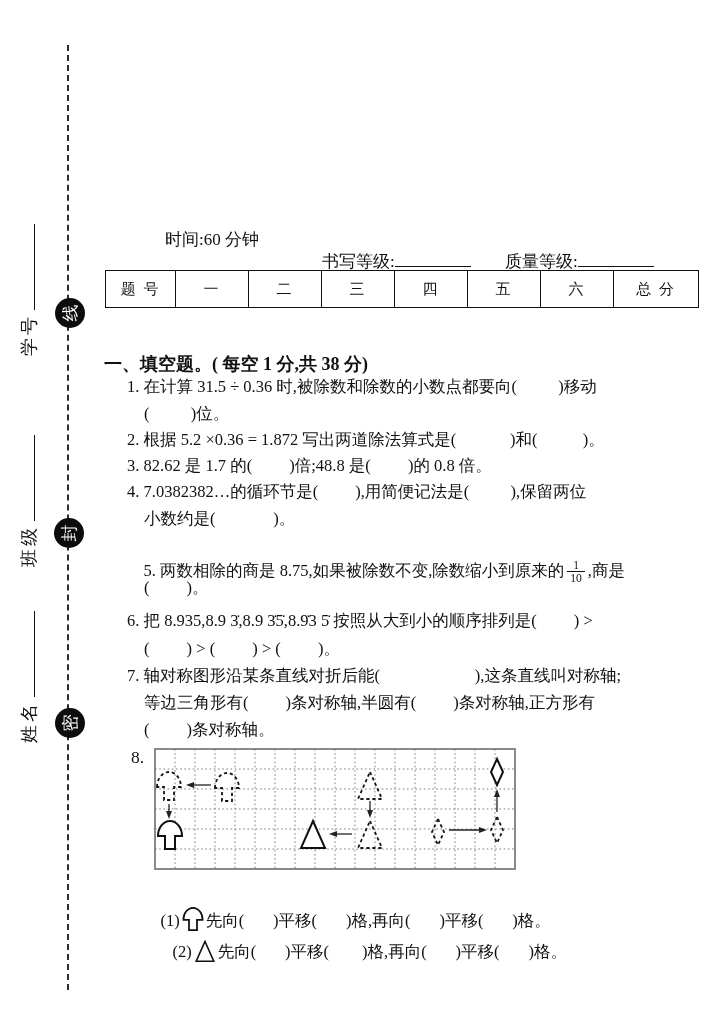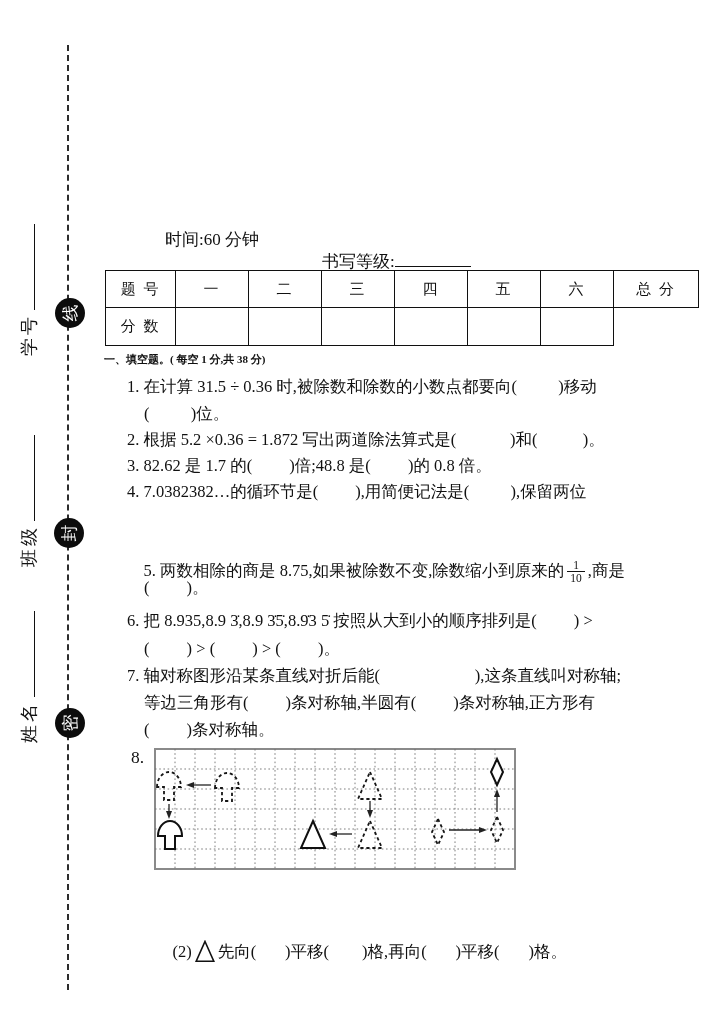--- a/index.html
+++ b/index.html
@@ -15,21 +15,21 @@
   .seal-circle{position:absolute;width:30px;height:30px;border-radius:50%;background:#0c0c0c;color:#fff;
                display:flex;align-items:center;justify-content:center;font-size:17px;transform:rotate(-90deg);}
   
   .hdr{font-size:17px;white-space:pre;}
   .uline{display:inline-block;width:76px;height:1.05em;border-bottom:1.3px solid #111;}
   
   .score-table{border-collapse:collapse;table-layout:fixed;}
   .score-table td{border:1.7px solid #101010;text-align:center;vertical-align:middle;
                   font-size:15px;letter-spacing:2px;padding:0;}
   
-  .sect{font-size:11px;font-weight:bold;white-space:pre;}
+  .sect{font-size:18px;font-weight:bold;white-space:pre;}
   .qline{font-size:16.5px;white-space:pre;line-height:1.25;}
   .frac{display:inline-block;text-align:center;font-size:11.5px;line-height:1.1;
         vertical-align:-0.55em;margin:0 3px;}
   .frac .num{display:block;padding:0 3px;}
   .frac .den{display:block;border-top:1.2px solid #111;padding:0 3px;}
   .shape-ic{vertical-align:-5px;margin:0 2px;}
   
   .gridfig{position:absolute;}
   .gl{stroke:#6f6f6f;stroke-width:0.9;stroke-dasharray:1.6 2.6;}
   .gsolid{fill:#ffffff;stroke:#101010;stroke-width:2;}
@@ -61,20 +61,23 @@
     <span>封</span>
   </div>
   <div class="seal-circle" style="left:55px;top:708px;">
     <span>密</span>
   </div>
 
   <div class="abs hdr" style="left:165px;top:228px;">时间:60 分钟</div>
   <div class="abs hdr" style="left:305px;top:228px;">
     <span>书写等级:</span><span class="uline"></span>
   </div>
+  <div class="abs hdr" style="left:488px;top:228px;">
+    <span>质量等级:</span><span class="uline"></span>
+  </div>
 
   <table class="score-table abs" style="left:105px;top:270px;">
     <colgroup>
       <col style="width:70px">
         <col style="width:73px">
         <col style="width:73px">
         <col style="width:73px">
       <col style="width:73px">
         <col style="width:73px">
         <col style="width:73px">
@@ -84,39 +87,31 @@
         <tr style="height:37px;">
       <td>题 号</td>
       <td>一</td>
       <td>二</td>
       <td>三</td>
       <td>四</td>
       <td>五</td>
       <td>六</td>
       <td>总 分</td>
     </tr>
-    <tr style="height:38px;">
-      <td>分 数</td>
-      <td></td>
-      <td></td>
-      <td></td>
-      <td></td>
-      <td></td>
-      <td></td>
-    </tr>
   </tbody>
     </table>
 
   <div class="abs sect" style="left:104px;top:352px;">一、填空题。( 每空 1 分,共 38 分)</div>
 
   <div class="abs qline" style="left:127px;top:377px;">1. 在计算 31.5 ÷ 0.36 时,被除数和除数的小数点都要向(          )移动</div>
   <div class="abs qline" style="left:144px;top:404px;">(          )位。</div>
   <div class="abs qline" style="left:127px;top:430px;">2. 根据 5.2 ×0.36 = 1.872 写出两道除法算式是(             )和(           )。</div>
   <div class="abs qline" style="left:127px;top:456px;">3. 82.62 是 1.7 的(         )倍;48.8 是(         )的 0.8 倍。</div>
   <div class="abs qline" style="left:127px;top:482px;">4. 7.0382382…的循环节是(         ),用简便记法是(          ),保留两位</div>
+  <div class="abs qline" style="left:144px;top:509px;">小数约是(              )。</div>
 
   <div class="abs qline" style="left:127px;top:538px;">
     <span>5. 两数相除的商是 8.75,如果被除数不变,除数缩小到原来的</span><span class="frac"><span class="num">1</span><span class="den">10</span></span><span>,商是</span>
   </div>
   <div class="abs qline" style="left:144px;top:578px;">(         )。</div>
 
   <div class="abs qline" style="left:127px;top:611px;">6. 把 8.935,8.9 3̇,8.9 3̇5̇,8.9̇3 5̇ 按照从大到小的顺序排列是(         ) &gt;</div>
   <div class="abs qline" style="left:144px;top:639px;">(         ) &gt; (         ) &gt; (         )。</div>
   <div class="abs qline" style="left:127px;top:666px;">7. 轴对称图形沿某条直线对折后能(                       ),这条直线叫对称轴;</div>
   <div class="abs qline" style="left:144px;top:693px;">等边三角形有(         )条对称轴,半圆有(         )条对称轴,正方形有</div>
@@ -169,19 +164,24 @@
 
     <path class="gsolid" transform="translate(336,10)" d="M7 1 L13 14 L7 27 L1 14 Z"></path>
     <path class="gdash" transform="translate(336,68)" d="M7 1 L13 14 L7 27 L1 14 Z"></path>
     <path class="gdash" transform="translate(277,70)" d="M7 1 L13 14 L7 27 L1 14 Z"></path>
     <line class="garrow" x1="343" y1="64" x2="343" y2="45"></line>
     <polygon class="ghead" points="343,41 340,49 346,49"></polygon>
     <line class="garrow" x1="295" y1="82" x2="329" y2="82"></line>
     <polygon class="ghead" points="333,82 325,79 325,85"></polygon>
   </svg>
 
+  <div class="abs qline" style="left:144px;top:886px;">
+    <span>(1)</span><svg class="shape-ic" width="22" height="24" viewBox="0 0 26 30">
+        <path d="M1 16 A12 15 0 0 1 25 16 L18 16 L18 29 L8 29 L8 16 Z" fill="none" stroke="#111" stroke-width="2.2"></path>
+      </svg><span>先向(       )平移(       )格,再向(       )平移(       )格。</span>
+  </div>
   <div class="abs qline" style="left:156px;top:919px;">
     <span>(2)</span><svg class="shape-ic" width="22" height="22" viewBox="0 0 26 30">
         <path d="M13 2 L25 29 L1 29 Z" fill="none" stroke="#111" stroke-width="2.2"></path>
       </svg><span>先向(       )平移(        )格,再向(       )平移(       )格。</span>
   </div>
 
 </div>
 
 </body></html>

